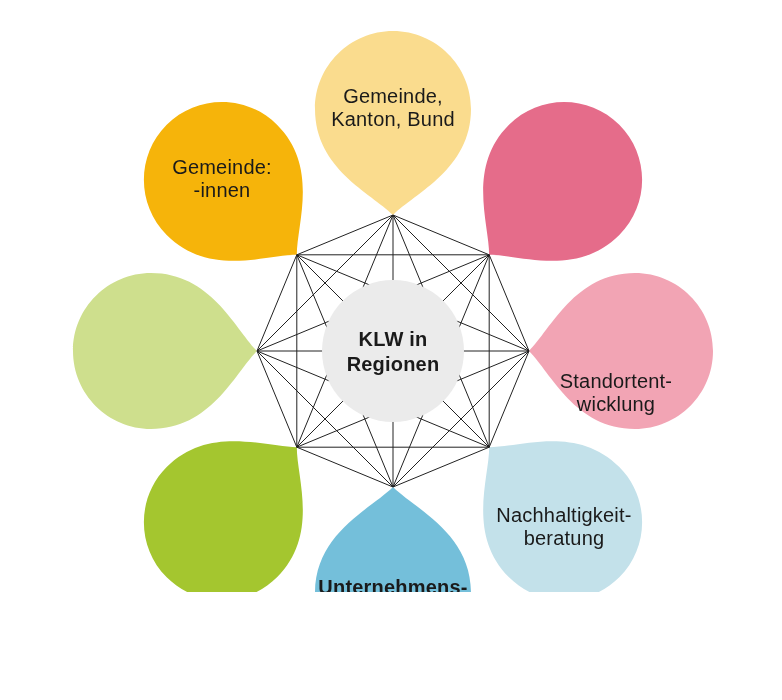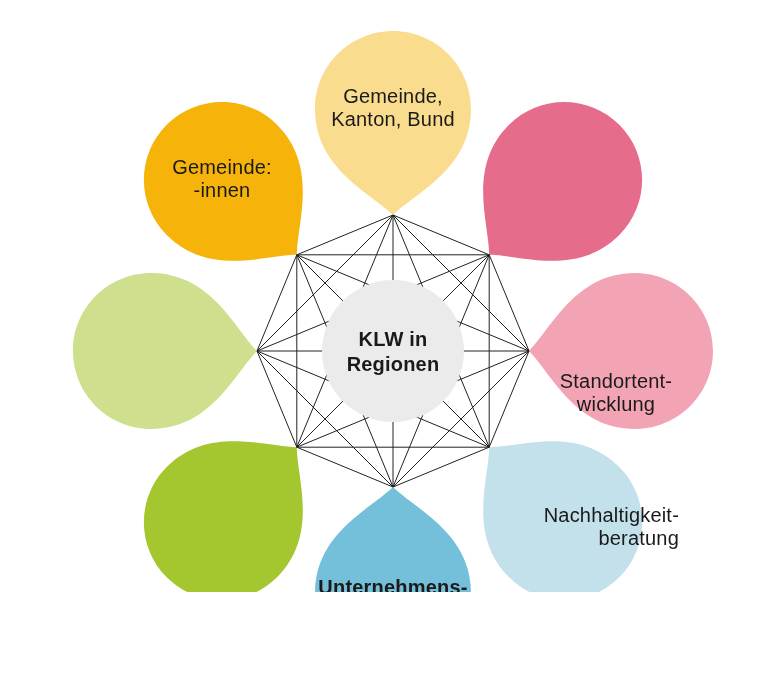--- a/index.html
+++ b/index.html
@@ -32,21 +32,21 @@
     letter-spacing: 0.2px;
   }
   .center-label {
     font-weight: bold;
     width: 160px;
     line-height: 25px;
   }
   .lbl-0 { left: 393px; top: 108px; }
   .lbl-1 { left: 565px; top: 179px; }
   .lbl-2 { left: 616px; top: 352px; margin-top: 41px; }
-  .lbl-3 { left: 564px; top: 527px; text-align: right; }
+  .lbl-3 { left: 564px; top: 527px; }
   .lbl-4 { left: 393px; top: 599px; font-weight: bold; }
   .lbl-5 { left: 222px; top: 527px; }
   .lbl-6 { left: 152px; top: 351px; }
   .lbl-7 { left: 222px; top: 179px; }
   .center-label { left: 393px; top: 352px; }
 </style>
 </head>
 <body>
 
 <div class="canvas">

